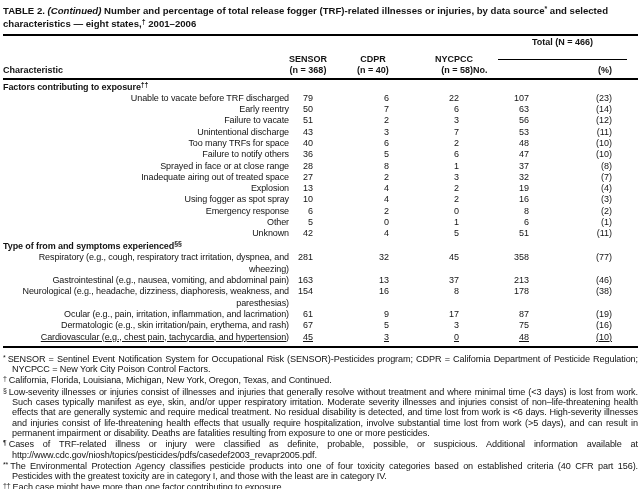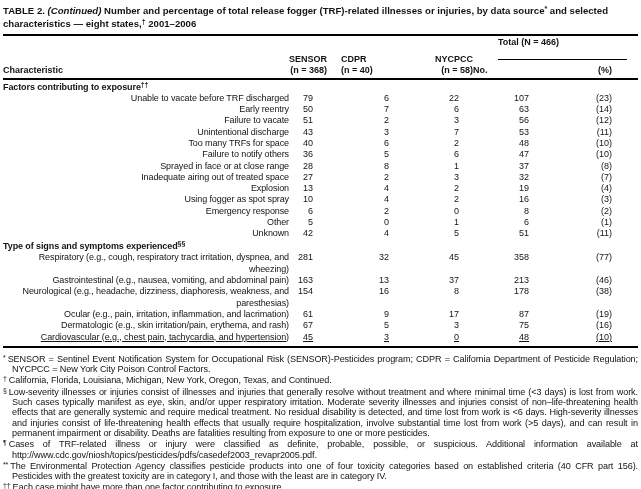--- a/index.html
+++ b/index.html
@@ -38,30 +38,30 @@
   thead { border-bottom: 2px solid #000; }
   thead th {
     font-size: 9px;
     line-height: 10.5px;
     font-weight: bold;
     vertical-align: bottom;
     padding: 2px 0 3px 0;
     white-space: nowrap;
   }
   .th-char   { text-align: left; }
-  .th-sensor { text-align: right; padding-right: 14px; }
-  .th-cdpr   { text-align: left; }
+  .th-sensor { text-align: center; padding-right: 14px; }
+  .th-cdpr   { text-align: center; }
   .th-nycpcc { text-align: right; padding-left: 10px; }
   .th-no     { text-align: left; padding-right: 10px; }
   .th-pct    { text-align: right; padding-right: 26px; }
   .th-total  { vertical-align: top; padding-top: 1px; }
   .total-label {
     margin-left: 25px;
     margin-right: 11px;
-    text-align: left;
+    text-align: center;
     border-bottom: 1.5px solid #000;
     padding-bottom: 11px;
   }
   tbody { border-bottom: 2px solid #000; }
   tbody td {
     font-size: 9px;
     line-height: 11.3px;
     vertical-align: top;
     padding: 0;
   }
@@ -263,21 +263,21 @@
           <td>
             <div class="item-label">Unknown</div>
           </td>
           <td class="num num-sensor">42</td>
           <td class="num num-cdpr">4</td>
           <td class="num num-nycpcc">5</td>
           <td class="num num-no">51</td>
           <td class="num num-pct">(11)</td>
         </tr>
         <tr>
-          <td colspan="6" class="section-cell"><span>Type of signs and symptoms experienced</span><sup class="mk">§§</sup></td>
+          <td colspan="6" class="section-cell"><span>Type of from and symptoms experienced</span><sup class="mk">§§</sup></td>
         </tr>
         <tr>
           <td>
             <div class="item-label">Respiratory (e.g., cough, respiratory tract irritation, dyspnea, and wheezing)</div>
           </td>
           <td class="num num-sensor">281</td>
           <td class="num num-cdpr">32</td>
           <td class="num num-nycpcc">45</td>
           <td class="num num-no">358</td>
           <td class="num num-pct">(77)</td>

